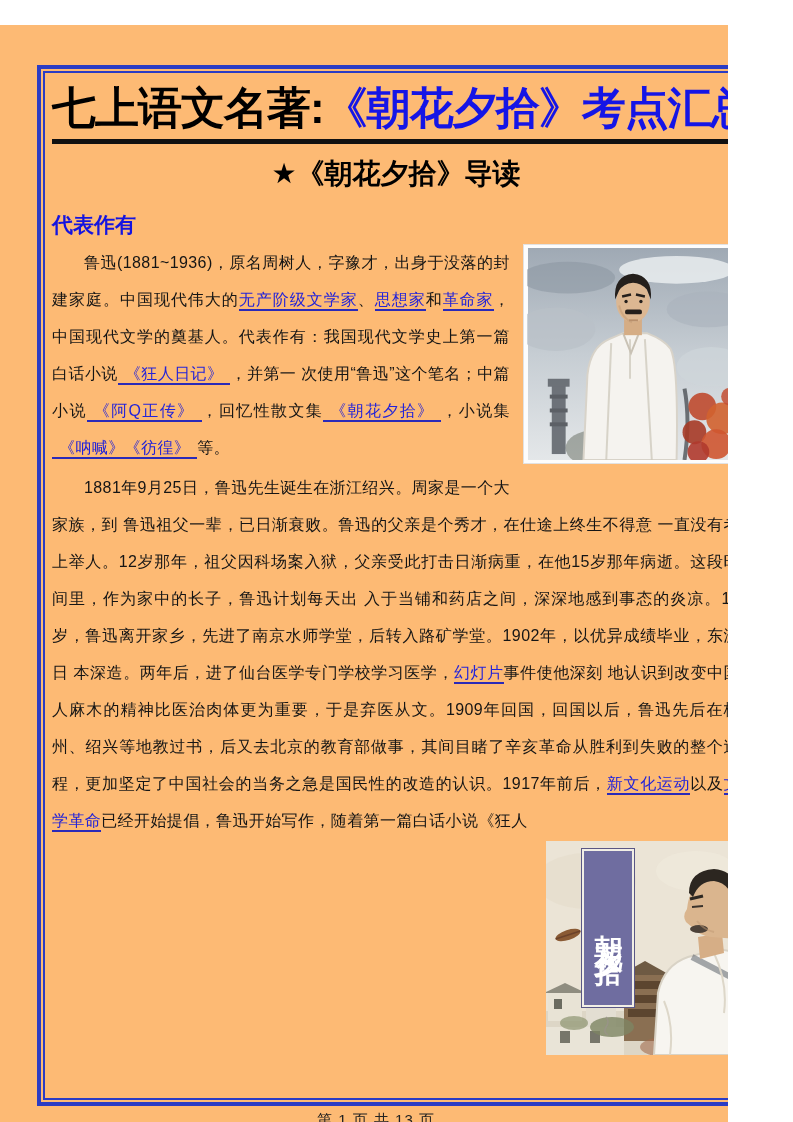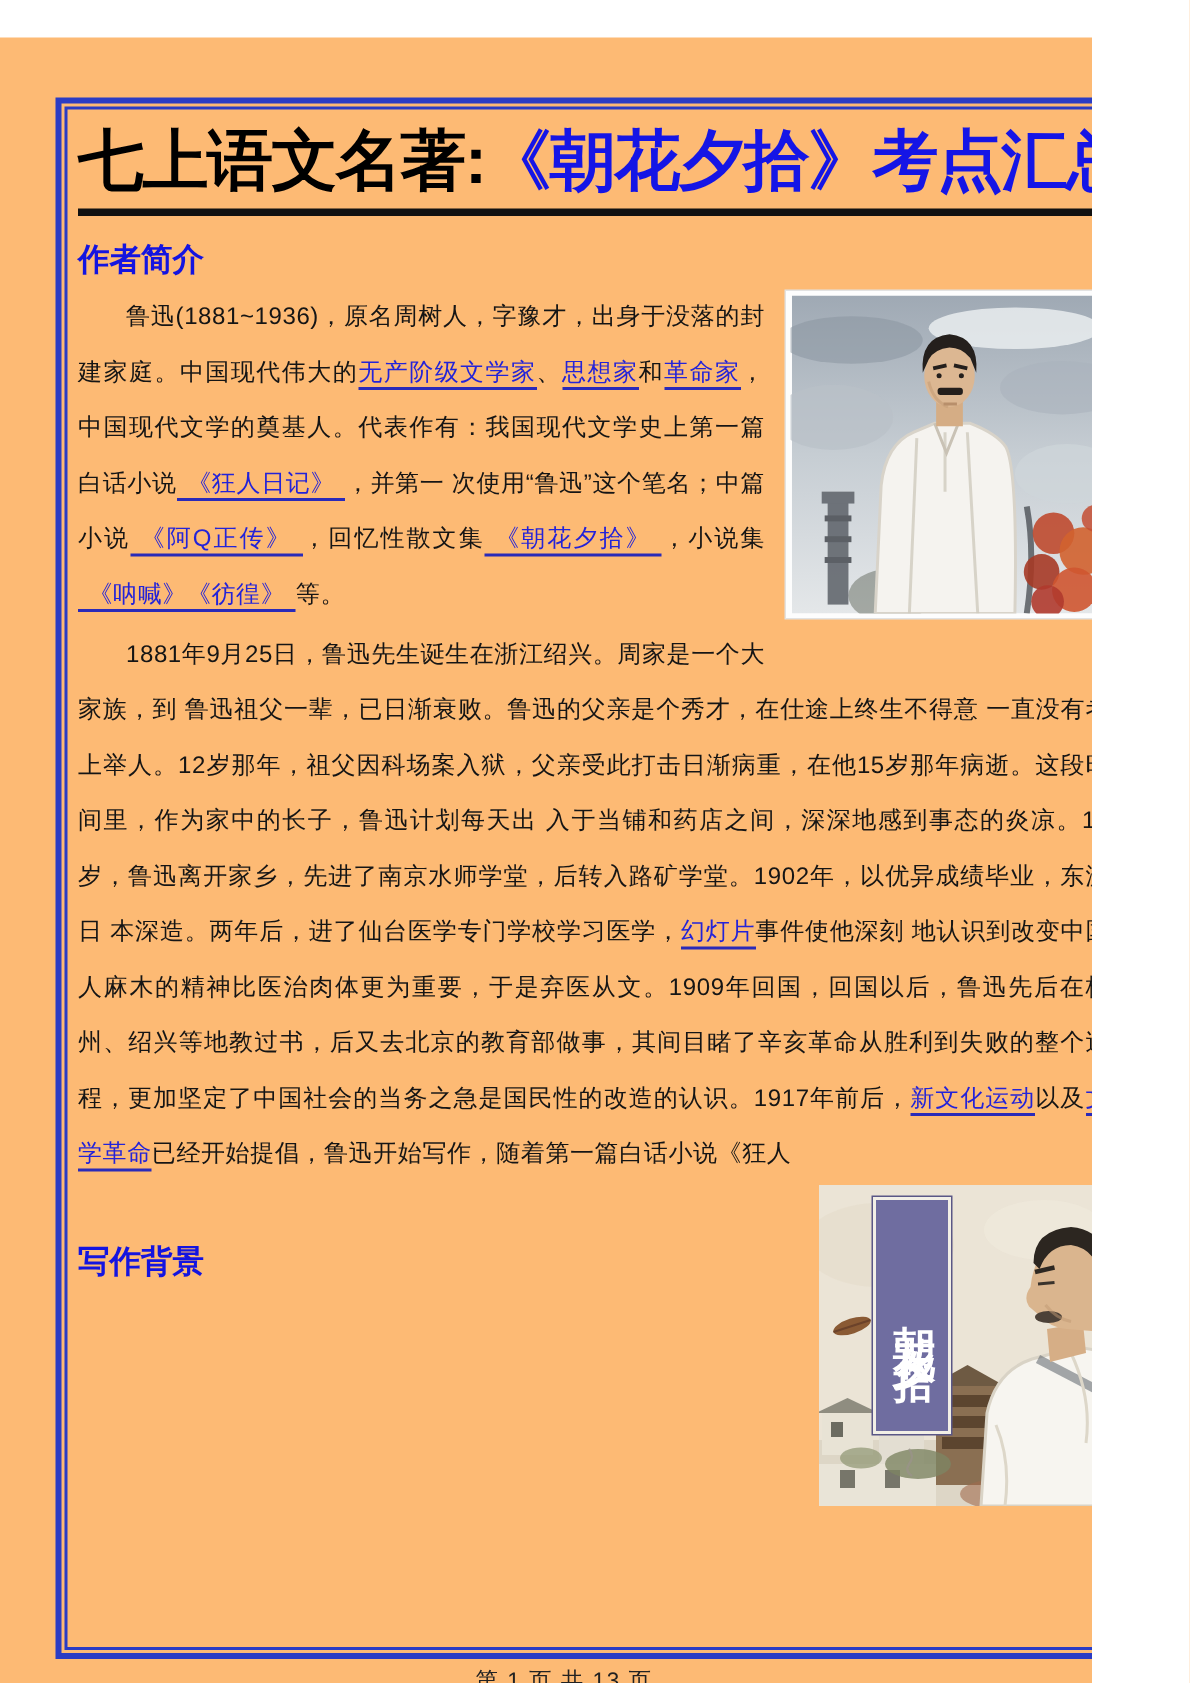--- a/index.html
+++ b/index.html
@@ -115,22 +115,23 @@
 </style>
 </head>
 <body>
 
 <div class="page">
   <div class="frame">
     <div class="frame-inner">
 
       <h1 class="doc-title"><span>七上语文名著:</span><span class="blue">《朝花夕拾》考点汇总</span></h1>
 
-
-      <h3 class="sec">作者简介</h3>
+      <h2 class="subtitle"><span>★</span><span>《朝花夕拾》导读</span></h2>
+
+      <h3 class="sec">代表作有</h3>
 
       <div class="float-img portrait">
         <svg viewBox="0 0 212 214" xmlns="http://www.w3.org/2000/svg">
           <defs>
             <linearGradient id="sky" x1="0" y1="0" x2="0" y2="1">
               <stop offset="0" stop-color="#9fa9b4"></stop>
               <stop offset="0.5" stop-color="#c6cdd3"></stop>
               <stop offset="1" stop-color="#e4e7e9"></stop>
             </linearGradient>
           </defs>
@@ -215,21 +216,20 @@
             <path d="M9,94 h26" stroke="#6b422a" stroke-width="1.5"></path>
           </g>
           <path d="M60,176 q4,5 0,10 q-3,5 2,8" stroke="#9a948a" stroke-width="1.5" fill="none" opacity="0.8"></path>
         </svg>
         <div class="banner">
           <span class="vert">朝花夕拾</span>
         </div>
       </div>
 
 
-      <h3 class="sec sec2">写作背景</h3>
 
       <p class="body indent"></p>
 
       <div class="clear"></div>
     </div>
   </div>
 
   <div class="footer">第 1 页 共 13 页</div>
 </div>
 

